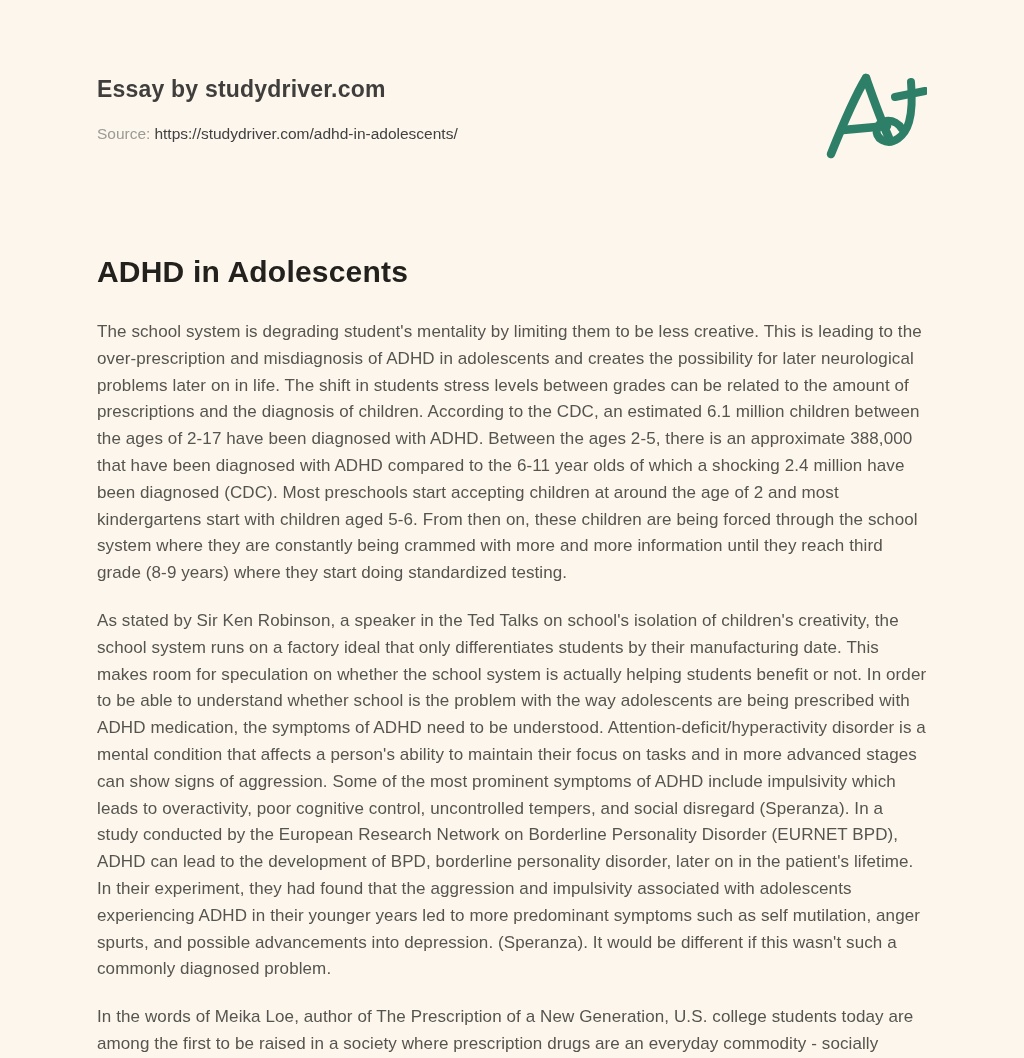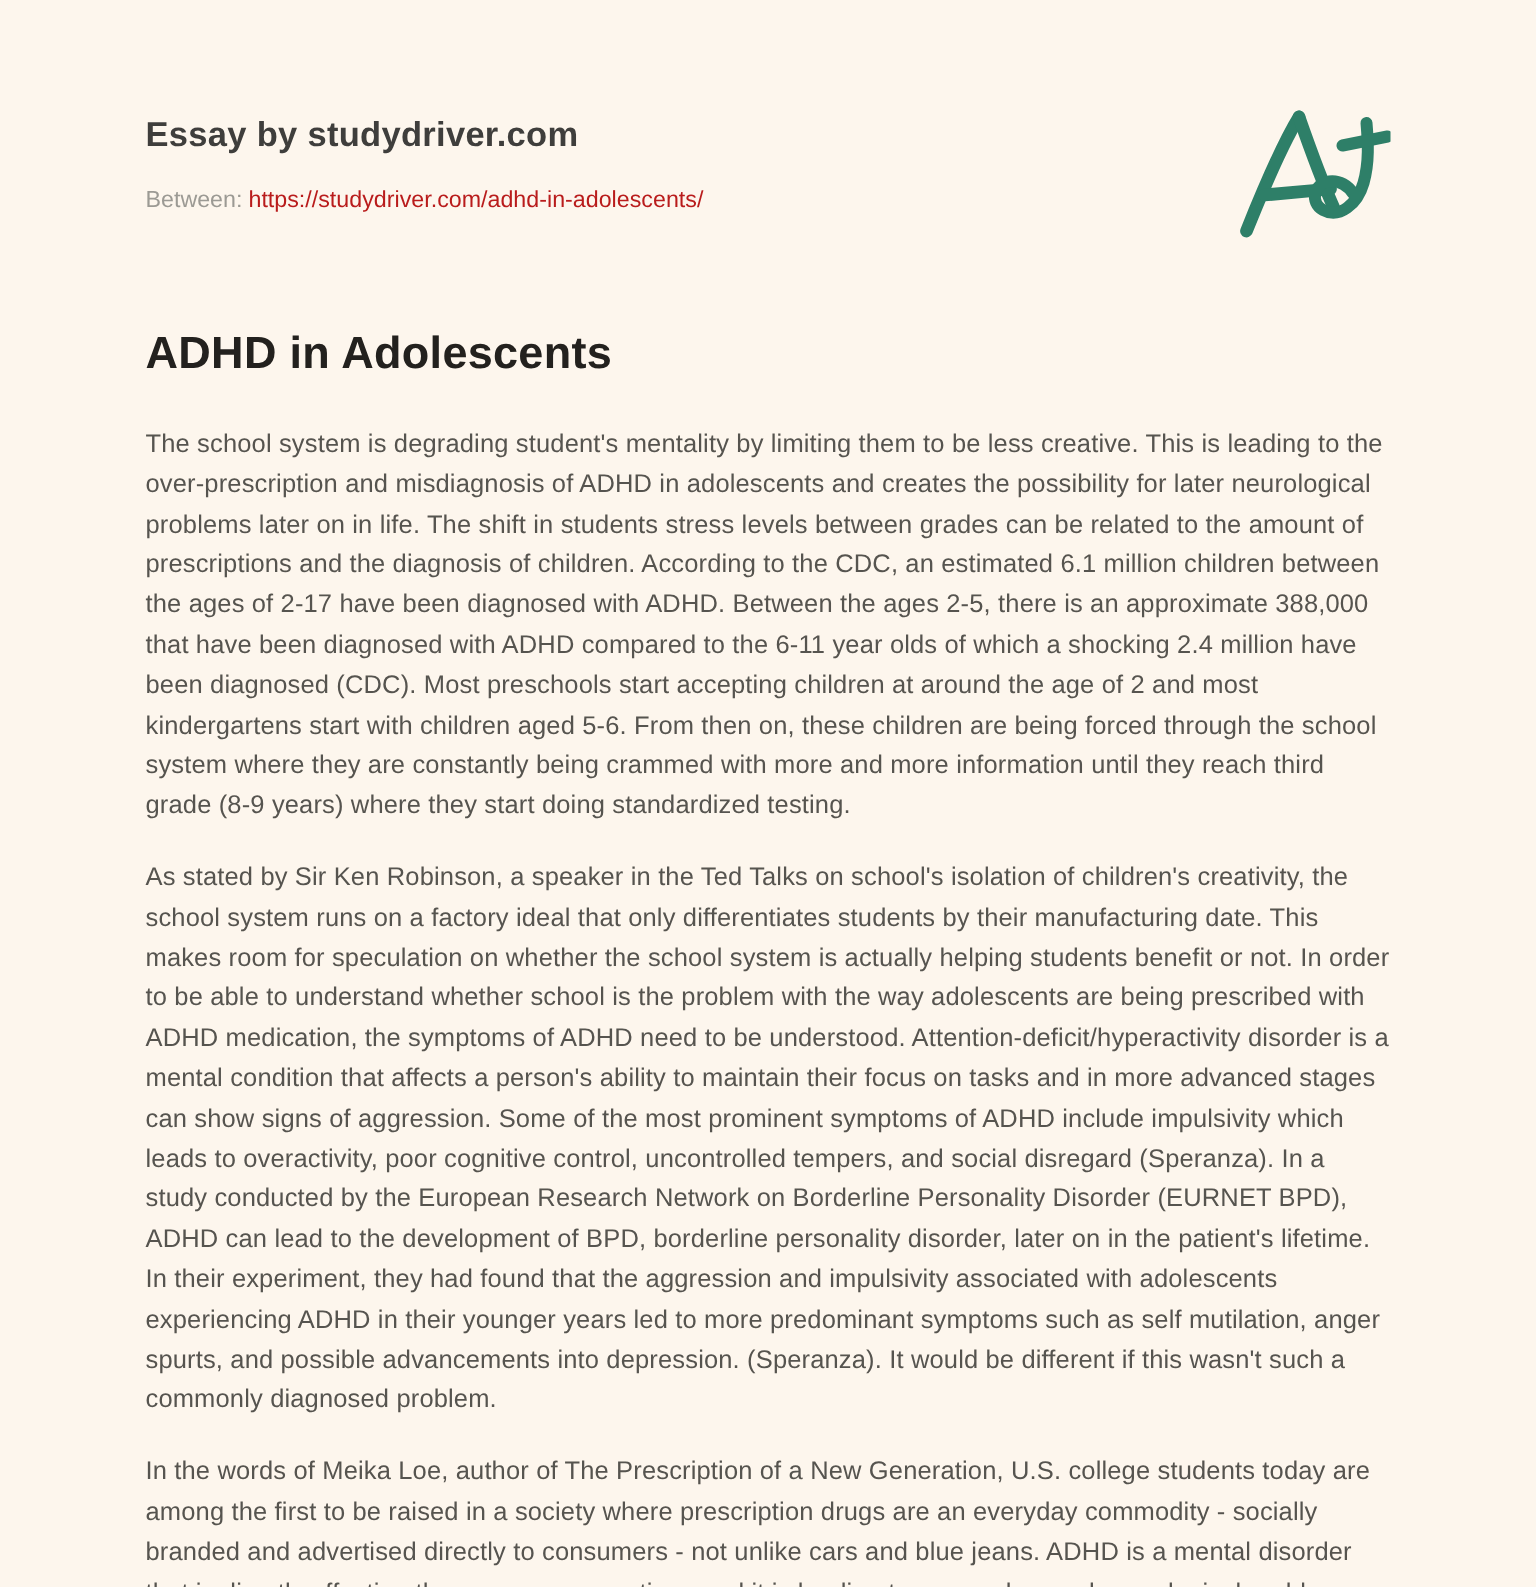--- a/index.html
+++ b/index.html
@@ -23,33 +23,33 @@
     font-weight: 700;
     color: #3F3E3C;
     letter-spacing: 0.2px;
   }
   .source-line {
     margin-top: 22px;
     font-size: 15.5px;
     color: #9C9A94;
   }
   .source-link {
-    color: #b91c1c;
+    color: #404040;
     text-decoration: none;
     margin-left: 4px;
   }
   .logo {
     position: absolute;
     top: -10px;
     right: 0;
     width: 104px;
     height: 100px;
   }
   .article-title {
-    margin-top: 76px;
+    margin-top: 112px;
     font-size: 30px;
     font-weight: 600;
     color: #23211E;
     letter-spacing: 0.2px;
   }
   .article-body {
     margin-top: 30px;
   }
   .article-body p {
     font-size: 17px;
@@ -61,21 +61,21 @@
 </style>
 </head>
 <body>
 
 <div class="page">
 
   <div class="doc-header">
     <div class="doc-header-title">Essay by studydriver.com</div>
 
     <div class="source-line">
-      <span>Between:</span><a class="source-link" href="#">https://studydriver.com/adhd-in-adolescents/</a>
+      <span>Source:</span><a class="source-link" href="#">https://studydriver.com/adhd-in-adolescents/</a>
     </div>
 
     <div class="logo">
       <svg width="104" height="100" viewBox="0 0 104 100" fill="none">
 
         <path d="M8 88 C20 58 32 30 43 12" stroke="#2E7F68" stroke-width="8.5" stroke-linecap="round" fill="none"></path>
         <path d="M43 12 C50 32 57 52 66 72" stroke="#2E7F68" stroke-width="8.5" stroke-linecap="round" fill="none"></path>
         <path d="M20 64 L64 60" stroke="#2E7F68" stroke-width="8.5" stroke-linecap="round" fill="none"></path>
 
         <path d="M88 16 C89 28 90 42 86 56 C82 70 70 80 59 74 C50 69 53 56 63 55 C70 54 76 58 79 63" stroke="#2E7F68" stroke-width="8" stroke-linecap="round" fill="none"></path>

